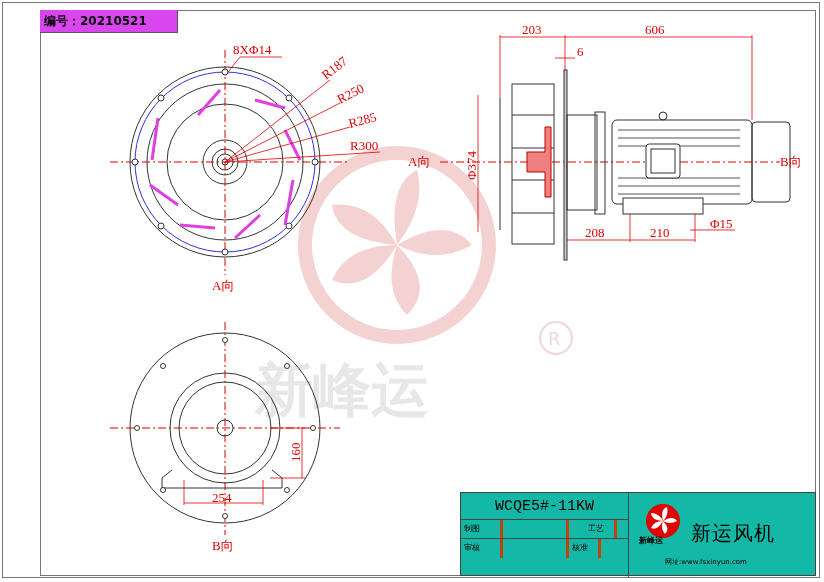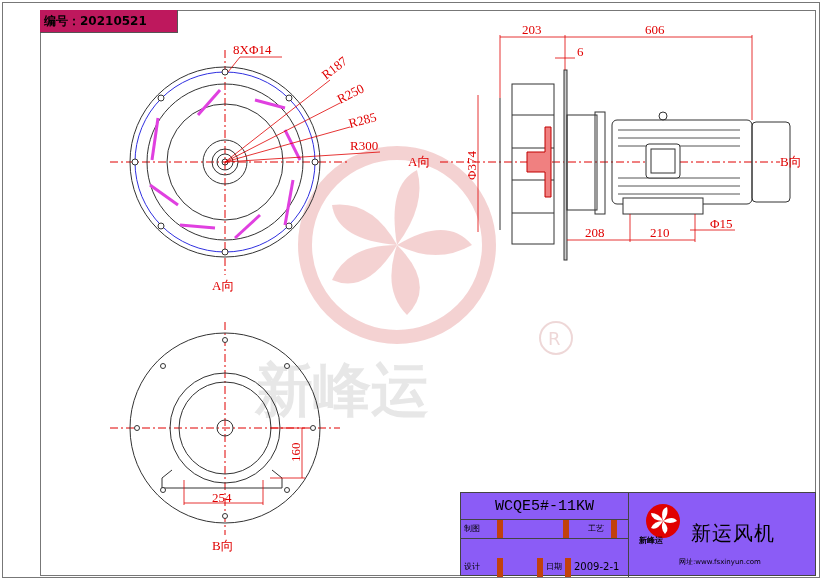--- a/index.html
+++ b/index.html
@@ -1,31 +1,31 @@
 <!DOCTYPE html>
 <html><head>
 <meta charset="utf-8">
 <style>
   html,body{margin:0;padding:0;background:#fff;}
   body{width:824px;height:582px;position:relative;overflow:hidden;font-family:"Liberation Serif",serif;}
   .frame{position:absolute;left:2px;top:2px;width:818px;height:576px;border:1px solid #777;box-sizing:border-box;}
   .inner{position:absolute;left:40px;top:10px;width:776px;height:566px;border:1px solid #777;box-sizing:border-box;}
-  .idbox{position:absolute;left:40px;top:10px;width:138px;height:23px;border:1px solid #555;border-top:none;border-left:none;box-sizing:border-box;background:#be185d;font-family:"DejaVu Sans",sans-serif;font-weight:bold;font-size:12px;line-height:22px;padding-left:4px;}
+  .idbox{position:absolute;left:40px;top:10px;width:138px;height:23px;border:1px solid #555;border-top:none;border-left:none;box-sizing:border-box;background:#d946ef;font-family:"DejaVu Sans",sans-serif;font-weight:bold;font-size:12px;line-height:22px;padding-left:4px;}
   svg{position:absolute;left:0;top:0;}
   .t{font-family:"Liberation Serif",serif;}
-  .tb{position:absolute;left:460px;top:492px;width:356px;height:84px;border:1px solid #444;box-sizing:border-box;background:#8b5cf6;}
+  .tb{position:absolute;left:460px;top:492px;width:356px;height:84px;border:1px solid #444;box-sizing:border-box;background:#14b8a6;}
   .tb .model{position:absolute;left:0;top:0;width:168px;height:27px;border-bottom:1px solid #444;border-right:1px solid #444;box-sizing:border-box;text-align:center;font-family:"Liberation Mono",monospace;font-size:15px;line-height:27px;}
   .tb .grid{position:absolute;left:0;top:27px;width:168px;height:57px;border-right:1px solid #444;box-sizing:border-box;}
   .tb .row{position:absolute;left:0;width:168px;height:19px;border-bottom:1px solid #444;box-sizing:border-box;font-size:8px;font-family:"DejaVu Sans",sans-serif;}
   .tb .row:last-child{border-bottom:none;}
-  .tb .c{position:absolute;top:0;height:100%;border-right:6px solid #c2410c;box-sizing:border-box;line-height:18px;padding-left:3px;}
+  .tb .c{position:absolute;top:0;height:100%;border-right:3px solid #c2410c;box-sizing:border-box;line-height:18px;padding-left:3px;}
   .tb .logo{position:absolute;left:168px;top:0;width:186px;height:84px;}
   .tb .brand{position:absolute;left:62px;top:18px;font-family:"DejaVu Sans",sans-serif;font-size:20px;letter-spacing:1px;margin-top:9px;}
   .tb .small{position:absolute;left:10px;top:42px;font-family:"DejaVu Sans",sans-serif;font-size:8px;font-weight:bold;}
-  .tb .site{position:absolute;left:50px;top:64px;font-family:"DejaVu Sans",sans-serif;font-size:7px;}
+  .tb .site{position:absolute;left:36px;top:64px;font-family:"DejaVu Sans",sans-serif;font-size:7px;}
 </style>
 </head>
 <body>
 
 <div class="frame"></div>
 <div class="inner"></div>
 
 <svg width="824" height="582">
 
   <g opacity="0.35">
@@ -179,25 +179,25 @@
 
 <div class="tb">
   <div class="model">WCQE5#-11KW</div>
   <div class="grid">
     <div class="row" style="top:0">
       <div class="c" style="left:0;width:42px">制图</div>
       <div class="c" style="left:42px;width:66px"></div>
       <div class="c" style="left:124px;width:32px">工艺</div>
       <div class="c" style="left:140px;width:28px;border-right:none"></div>
     </div>
-    <div class="row" style="top:38px">
-      <div class="c" style="left:0;width:42px">设计</div>
-      <div class="c" style="left:42px;width:40px"></div>
-      <div class="c" style="left:82px;width:28px">日期</div>
-      <div class="c" style="left:110px;width:58px;border-right:none;font-size:10px">2009-2-1</div>
+    <div class="row" style="top:19px">
+      <div class="c" style="left:0;width:42px">审核</div>
+      <div class="c" style="left:42px;width:66px"></div>
+      <div class="c" style="left:108px;width:32px">核准</div>
+      <div class="c" style="left:140px;width:28px;border-right:none"></div>
     </div>
   </div>
   <div class="logo">
     <svg width="40" height="40" style="left:14px;top:8px">
       <circle cx="20" cy="20" r="17" fill="#e00000"></circle>
       <g fill="#fff">
         <path d="M20 20 q-3 -12 4 -14 q2 8 -4 14z"></path>
         <path d="M20 20 q10 -6 14 0 q-7 4 -14 0z"></path>
         <path d="M20 20 q8 8 2 13 q-5 -5 -2 -13z"></path>
         <path d="M20 20 q-6 10 -12 7 q3 -7 12 -7z"></path>

